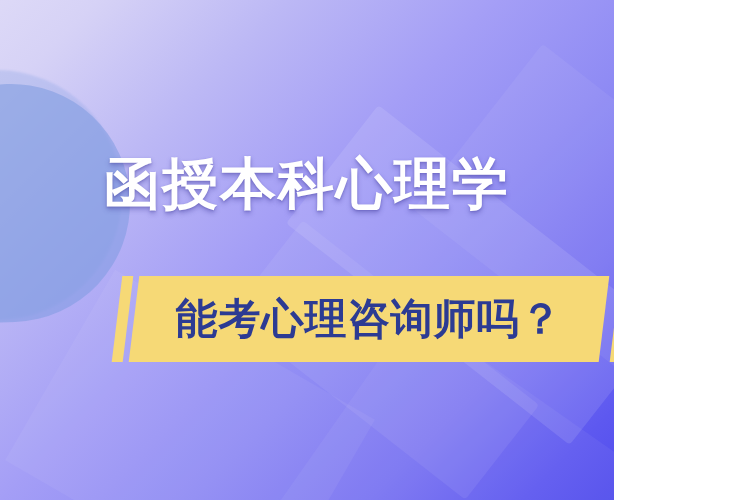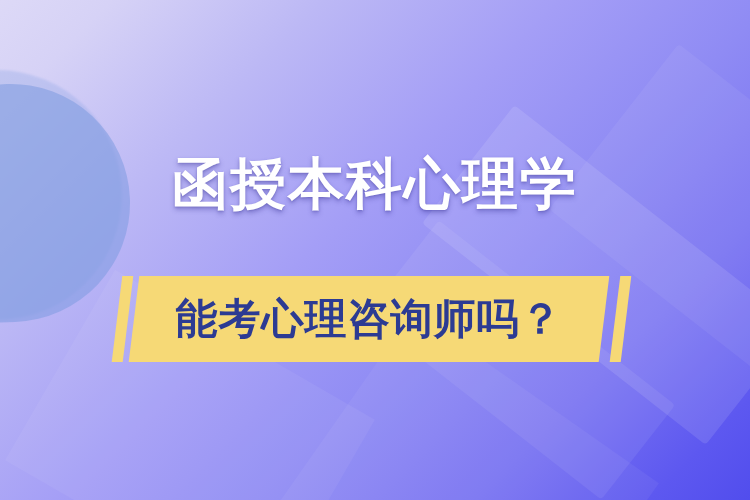--- a/index.html
+++ b/index.html
@@ -3,21 +3,21 @@
 <meta charset="utf-8">
 <title>Banner</title>
 <style>
   html, body {
     margin: 0;
     padding: 0;
     background: #ffffff;
   }
   .stage {
     position: relative;
-    width: 750px;
+    width: 614px;
     height: 500px;
     overflow: hidden;
     font-family: "Liberation Sans", "DejaVu Sans", sans-serif;
   }
 
   
   .bg {
     position: absolute;
     inset: 0;
     background: linear-gradient(135deg,

